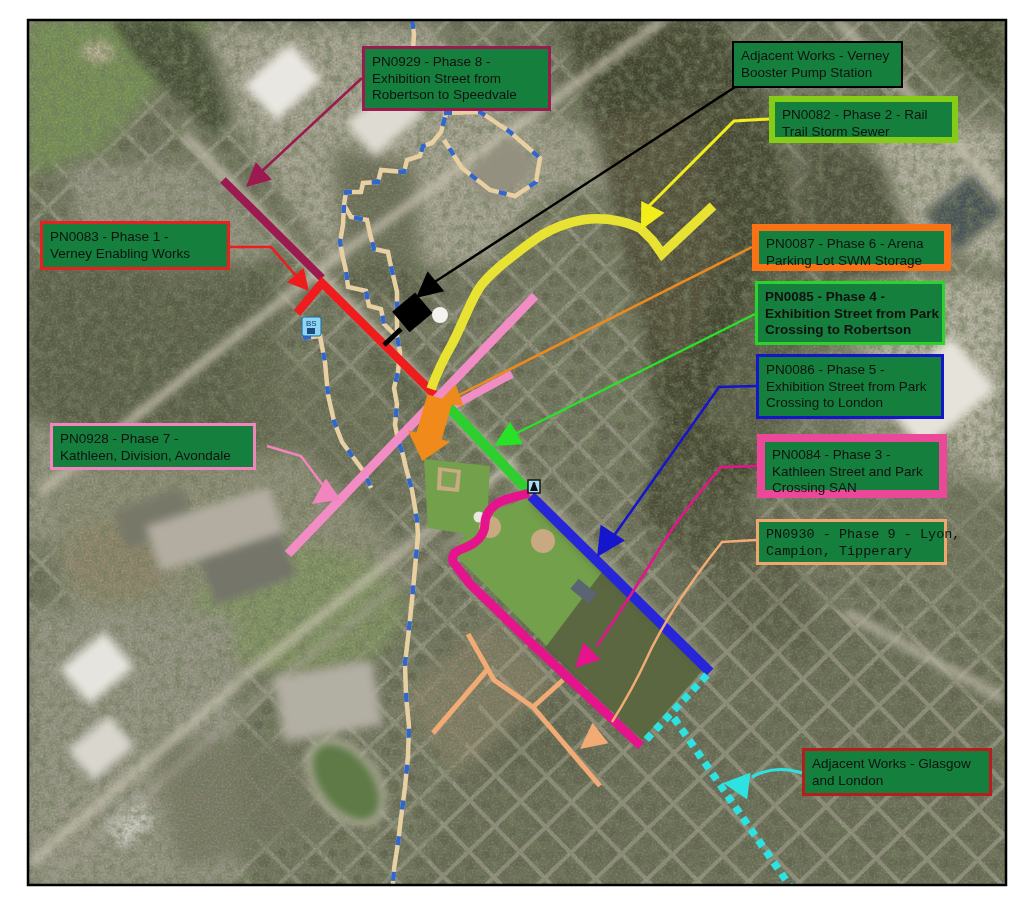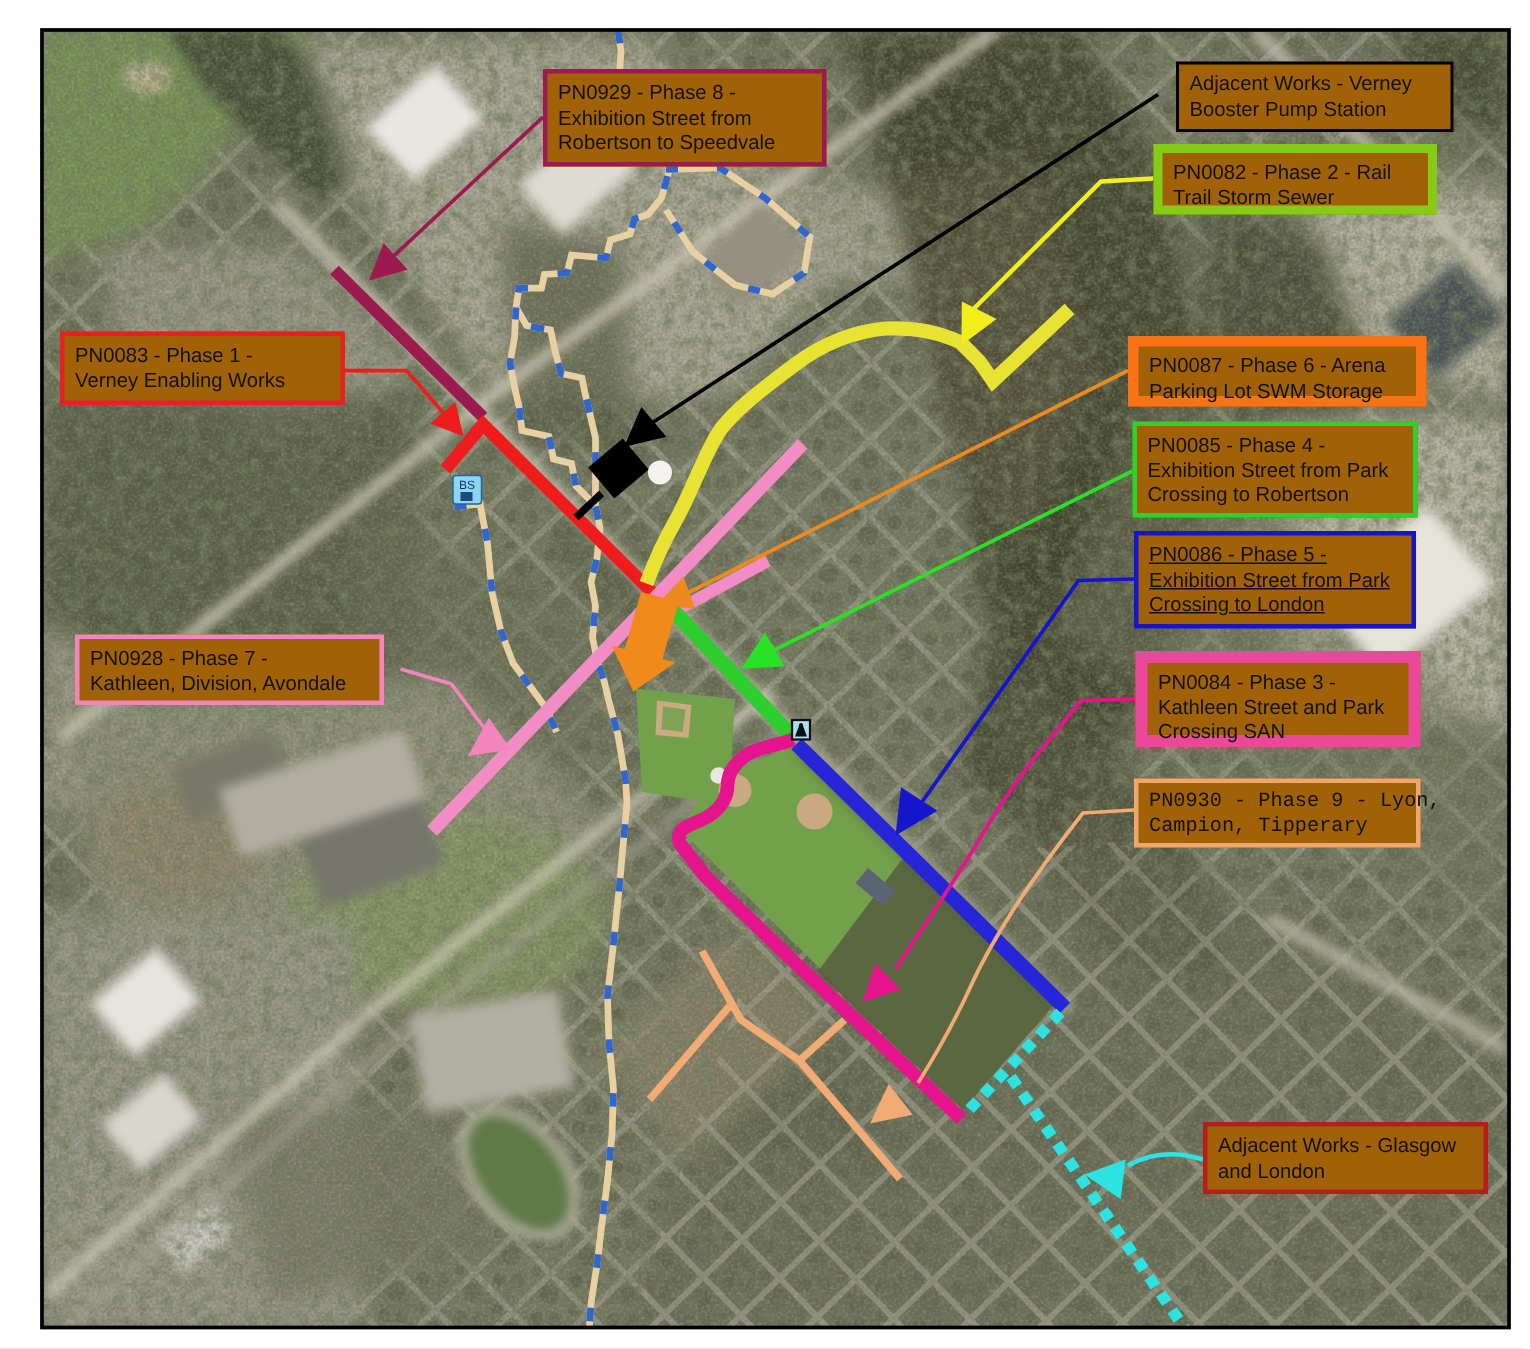--- a/index.html
+++ b/index.html
@@ -1,18 +1,18 @@
 <!DOCTYPE html>
 <html><head>
 <meta charset="utf-8">
 <style>
   html,body{margin:0;padding:0;background:#ffffff;}
   #page{position:relative;width:1020px;height:899px;background:#ffffff;overflow:hidden;
         font-family:"Liberation Sans", sans-serif;}
-  .lbl{position:absolute;background:#a16207;color:#111;font-size:13.5px;line-height:16.5px;
+  .lbl{position:absolute;background:#15803d;color:#111;font-size:13.5px;line-height:16.5px;
        padding:5px 7px;white-space:nowrap;box-sizing:border-box;}
 </style>
 </head>
 <body>
 <div id="page">
 
 <svg id="map" width="1020" height="899" viewBox="0 0 1020 899" style="position:absolute;left:0;top:0;">
   <defs>
     <clipPath id="mapclip">
           <rect x="29" y="21" width="976" height="863"></rect>
@@ -302,31 +302,31 @@
       <rect x="528" y="480" width="12" height="13" fill="#aadcf2" stroke="#111" stroke-width="1.5"></rect>
       <path d="M 534,482 c 1,0 1.5,1 1.5,2.5 l 2.5,6.5 l -8,0 l 2.5,-6.5 c 0,-1.5 0.5,-2.5 1.5,-2.5 Z" fill="#0a0f14"></path>
     </g>
   </g>
 
   <rect x="28" y="20" width="978" height="865" fill="none" stroke="#000000" stroke-width="2.5"></rect>
 </svg>
 
 <div class="lbl" style="left:362px;top:46px;width:189px;height:65px;border:3px solid #9b1b50;">PN0929 - Phase 8 -<br>Exhibition Street from<br>Robertson to Speedvale</div>
 
-<div class="lbl" style="left:784px;top:41px;width:185px;height:47px;border:2.5px solid #000000;">Adjacent Works - Verney<br>Booster Pump Station</div>
+<div class="lbl" style="left:732px;top:41px;width:171px;height:47px;border:2.5px solid #000000;">Adjacent Works - Verney<br>Booster Pump Station</div>
 
 <div class="lbl" style="left:769px;top:96px;width:189px;height:47px;border:6px solid #84cc16;">PN0082 - Phase 2 - Rail<br>Trail Storm Sewer</div>
 
 <div class="lbl" style="left:40px;top:221px;width:190px;height:49px;border:3px solid #e82020;">PN0083 - Phase 1 -<br>Verney Enabling Works</div>
 
 <div class="lbl" style="left:752px;top:224px;width:199px;height:47px;border:7px solid #f97316;">PN0087 - Phase 6 - Arena<br>Parking Lot SWM Storage</div>
 
-<div class="lbl" style="left:755px;top:281px;width:190px;height:64px;border:3px solid #2bd42b;">PN0085 - Phase 4 -<br>Exhibition Street from Park<br>Crossing to Robertson</div>
-
-<div class="lbl" style="left:756px;top:354px;width:188px;height:65px;border:3px solid #1515cc;text-decoration:underline;">PN0086 - Phase 5 -<br>Exhibition Street from Park<br>Crossing to London</div>
+<div class="lbl" style="left:755px;top:281px;width:190px;height:64px;border:3px solid #2bd42b;font-weight:bold;">PN0085 - Phase 4 -<br>Exhibition Street from Park<br>Crossing to Robertson</div>
+
+<div class="lbl" style="left:756px;top:354px;width:188px;height:65px;border:3px solid #1515cc;">PN0086 - Phase 5 -<br>Exhibition Street from Park<br>Crossing to London</div>
 
 <div class="lbl" style="left:757px;top:434px;width:190px;height:64px;border:8px solid #ec4899;">PN0084 - Phase 3 -<br>Kathleen Street and Park<br>Crossing SAN</div>
 
 <div class="lbl" style="left:756px;top:519px;width:191px;height:46px;border:3px solid #efa76e;font-family:Liberation Mono, monospace;">PN0930 - Phase 9 - Lyon,<br>Campion, Tipperary</div>
 
 <div class="lbl" style="left:50px;top:423px;width:206px;height:47px;border:3px solid #f285be;">PN0928 - Phase 7 -<br>Kathleen, Division, Avondale</div>
 
 <div class="lbl" style="left:802px;top:748px;width:190px;height:48px;border:3px solid #b91c1c;">Adjacent Works - Glasgow<br>and London</div>
 </div>
 

